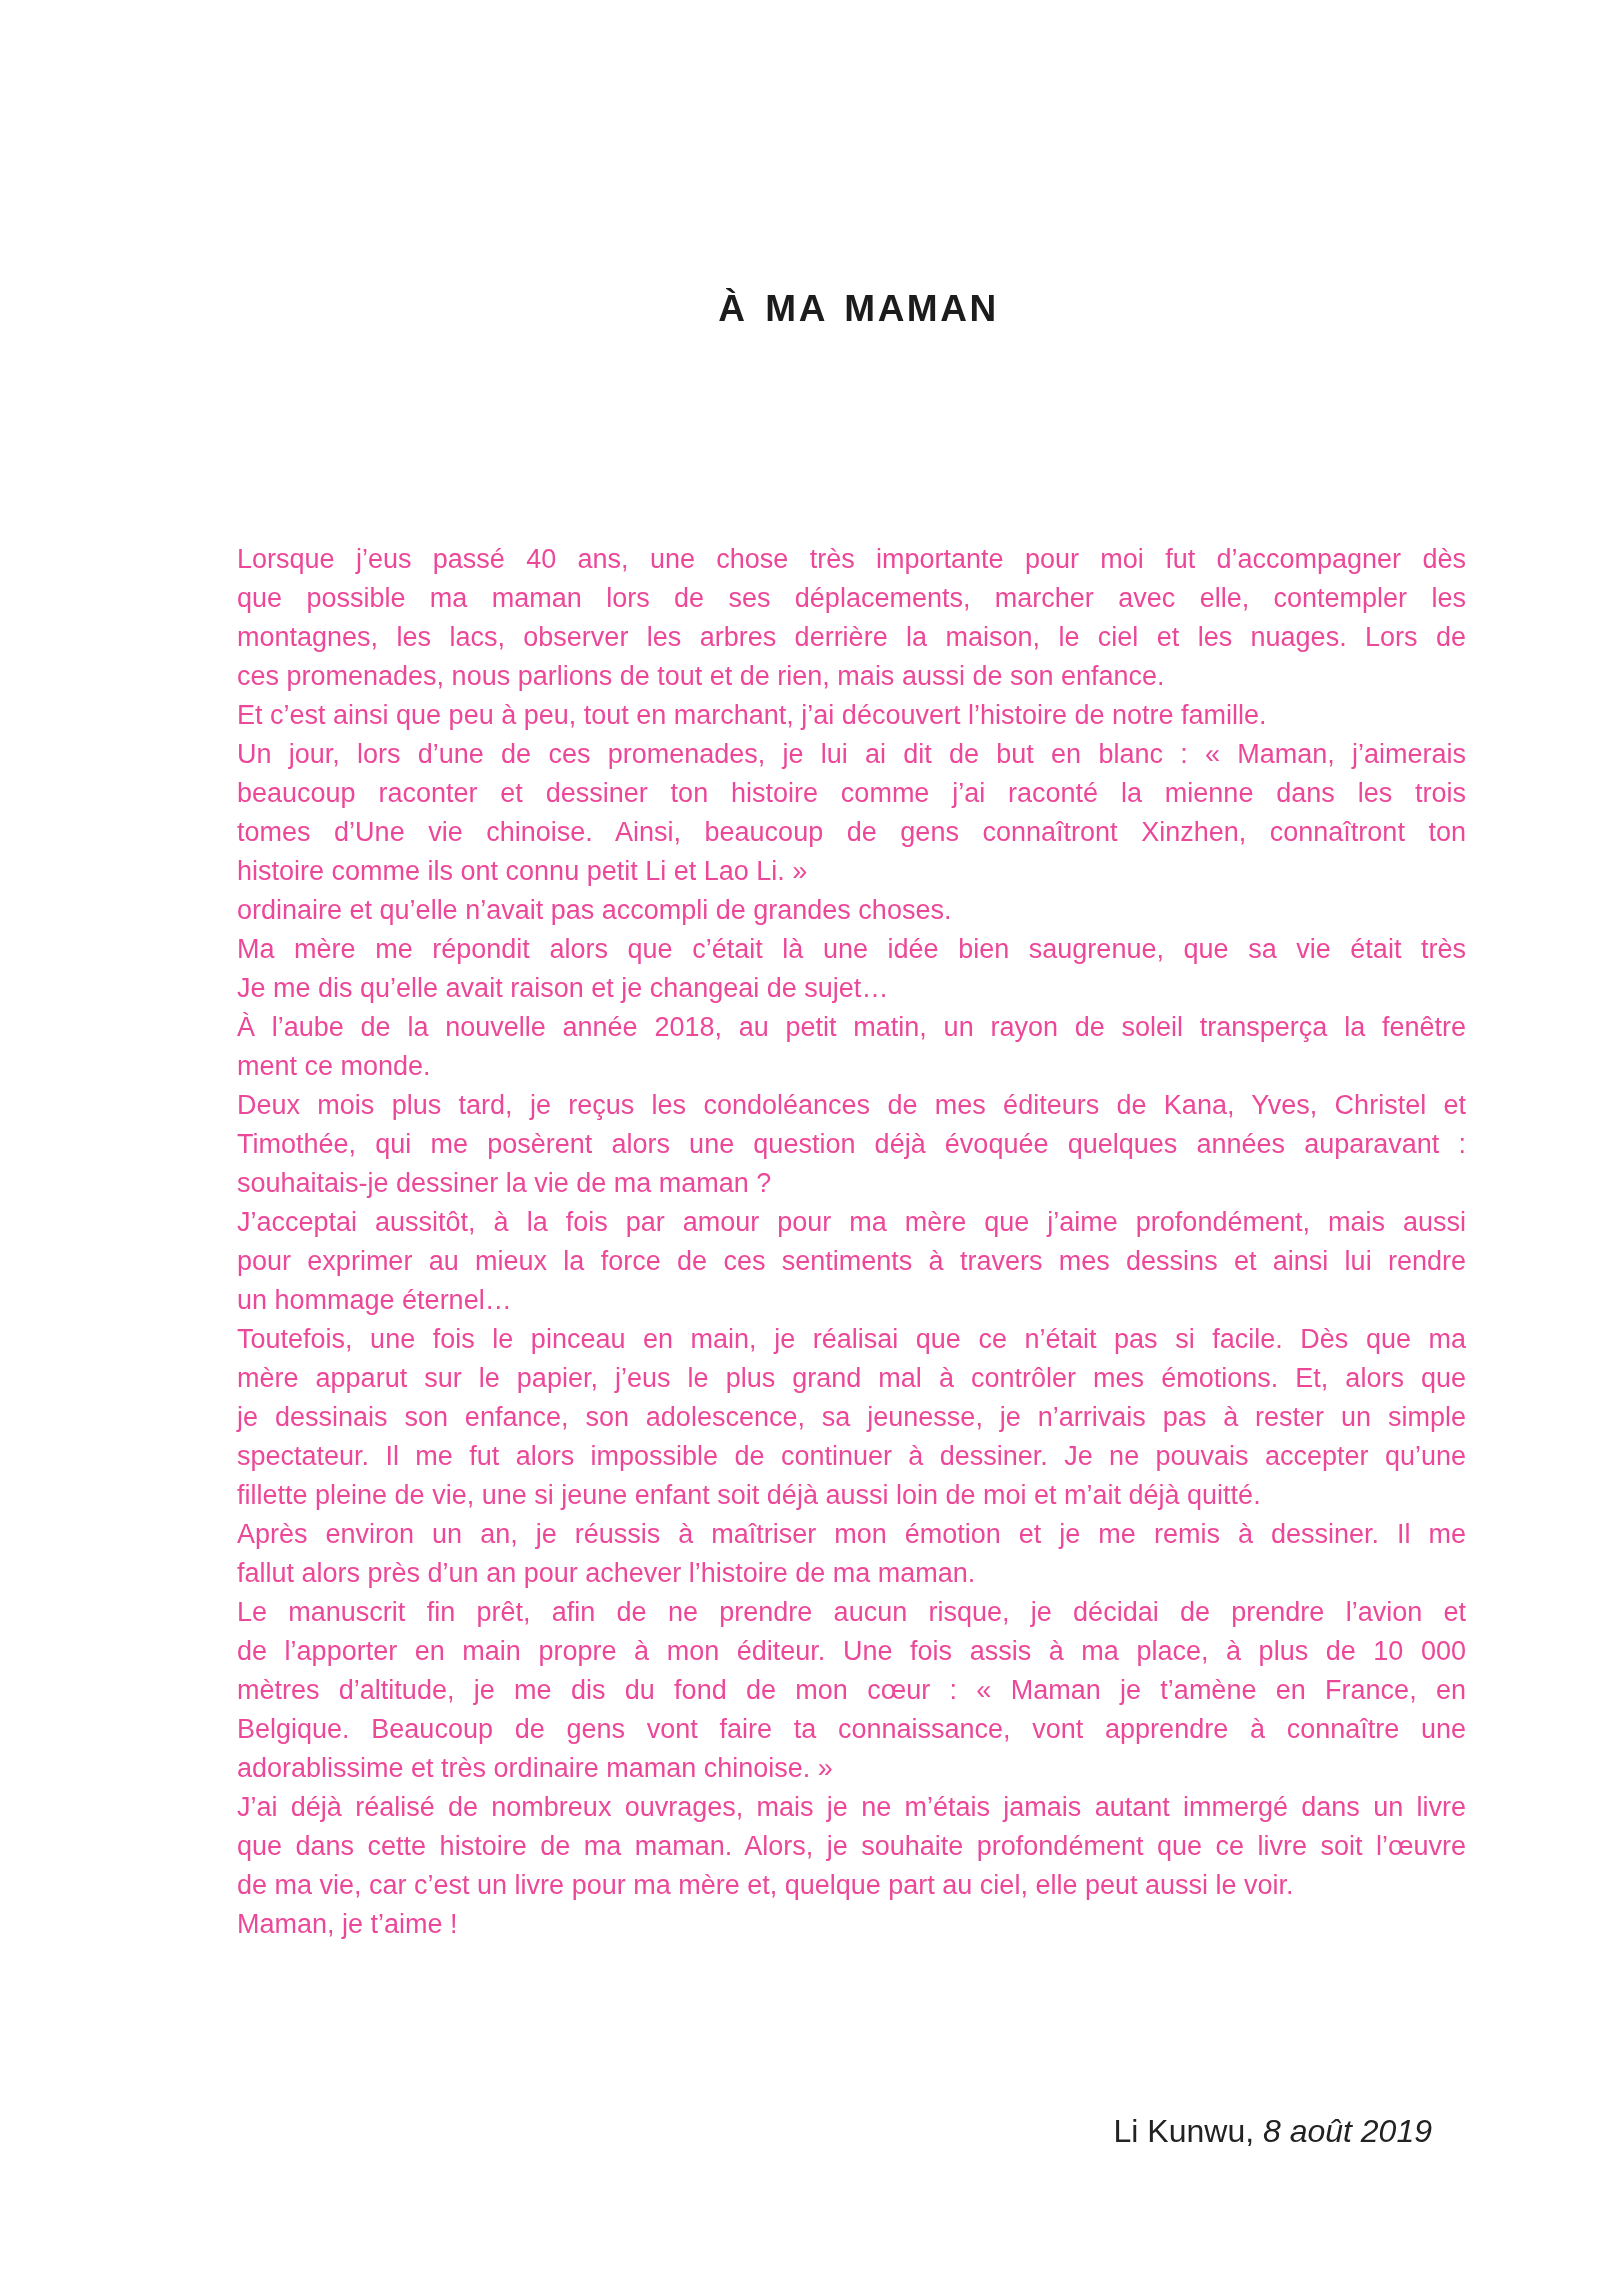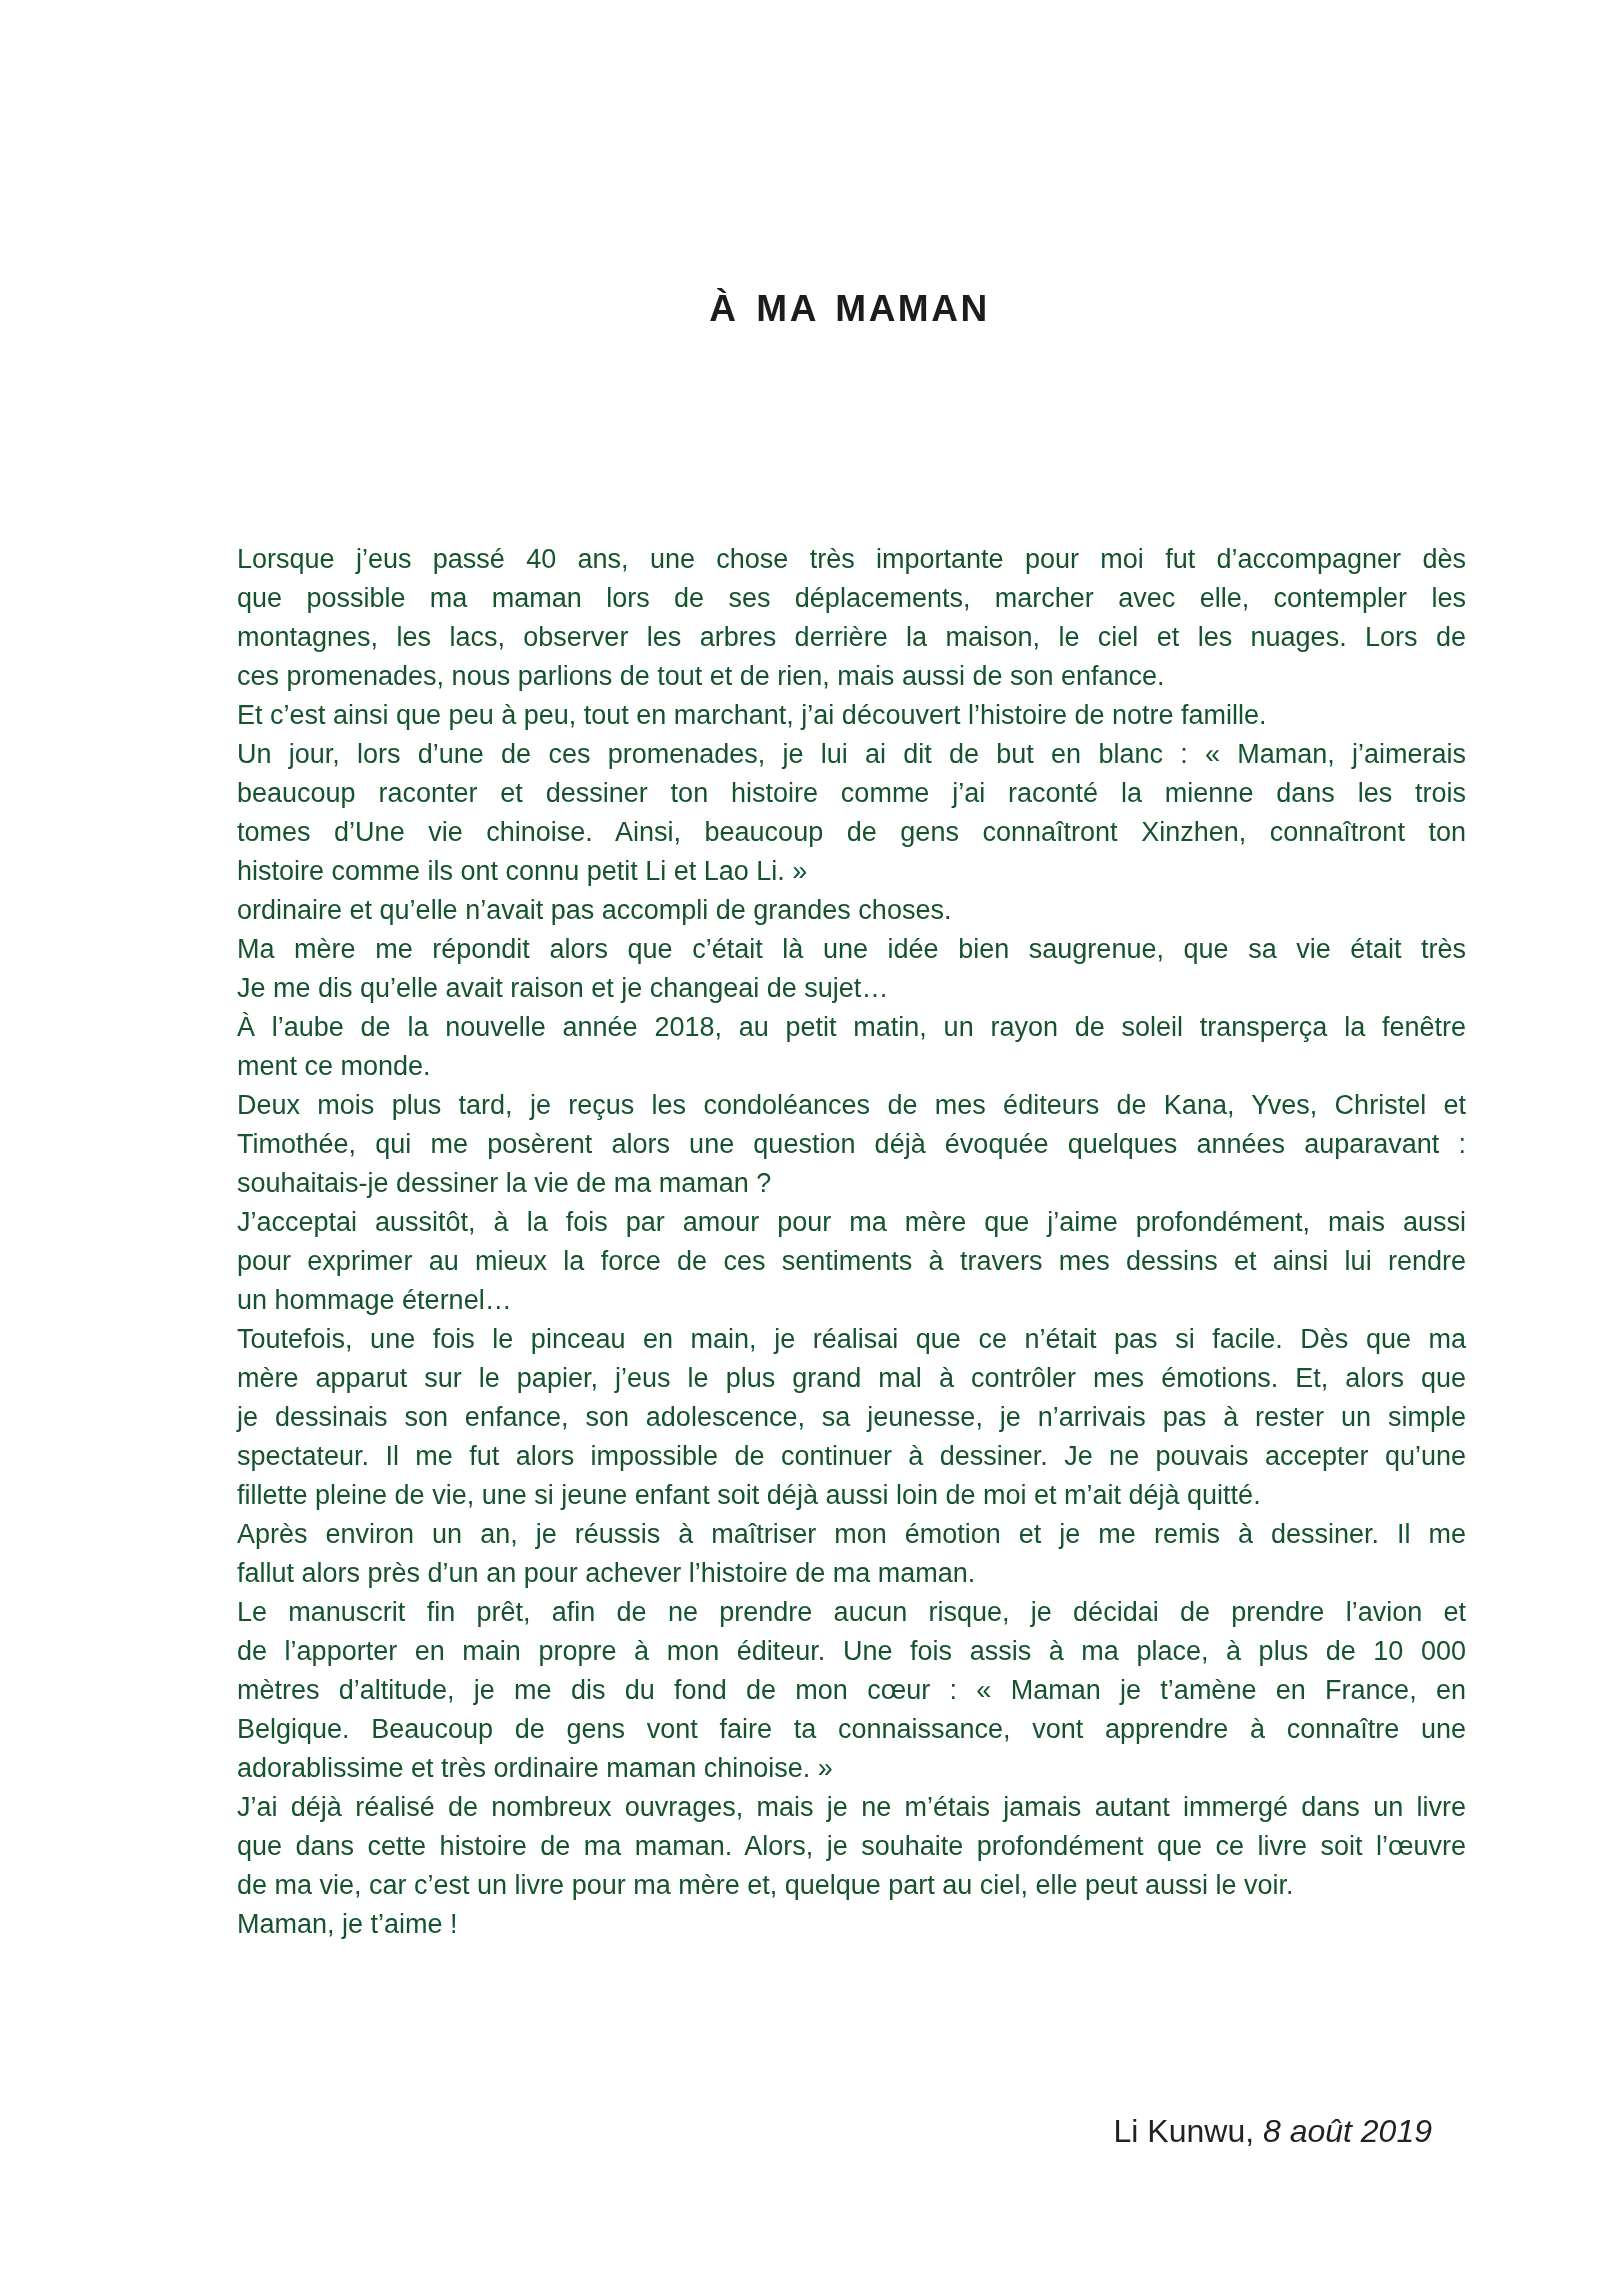--- a/index.html
+++ b/index.html
@@ -12,38 +12,38 @@
     width: 1622px;
     height: 2295px;
     background: #ffffff;
     font-family: "Liberation Sans", sans-serif;
     color: #1f1f1f;
     overflow: hidden;
   }
   .page-title {
     position: absolute;
     top: 290px;
-    left: 235px;
+    left: 244px;
     width: 1229px;
     text-align: center;
     font-size: 37px;
     line-height: 1;
     font-weight: bold;
     letter-spacing: 2.5px;
     word-spacing: 5px;
     color: #1c1c1c;
   }
   .body-text {
     position: absolute;
     top: 540px;
     left: 237px;
     width: 1229px;
     font-size: 27px;
     line-height: 39px;
-    color: #14532d;
+    color: #ec4899;
   }
   .para { margin: 0; padding: 0; }
   .line {
     text-align: justify;
     text-align-last: justify;
   }
   .line.pe {
     text-align-last: left;
   }
   .signature {

